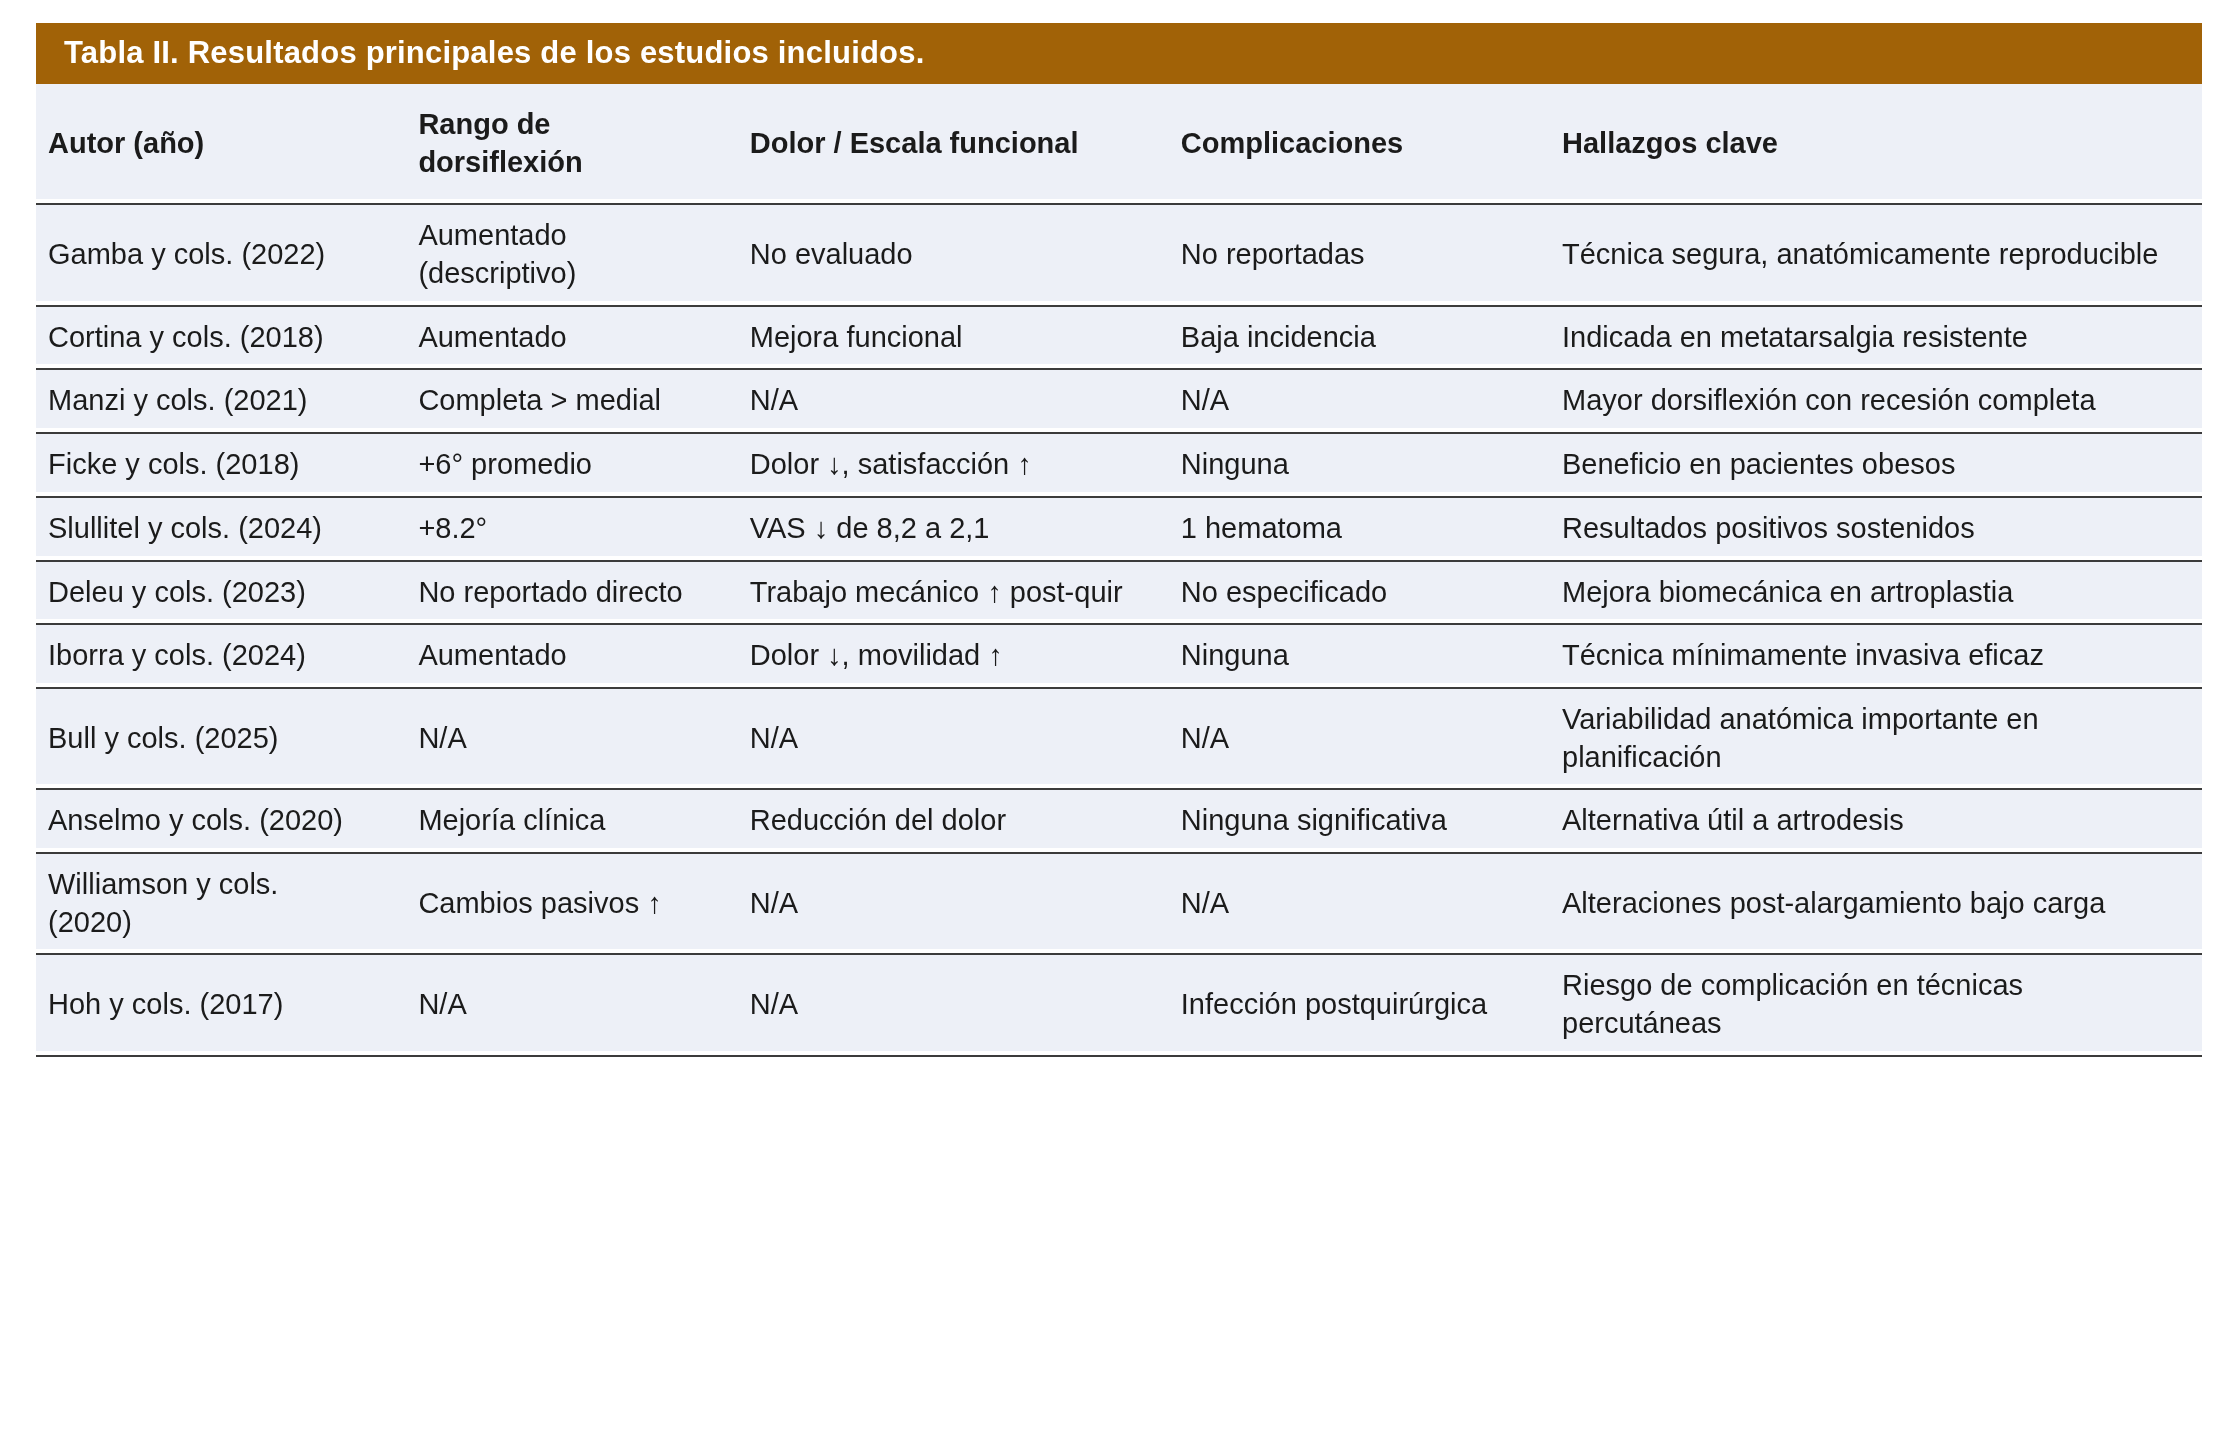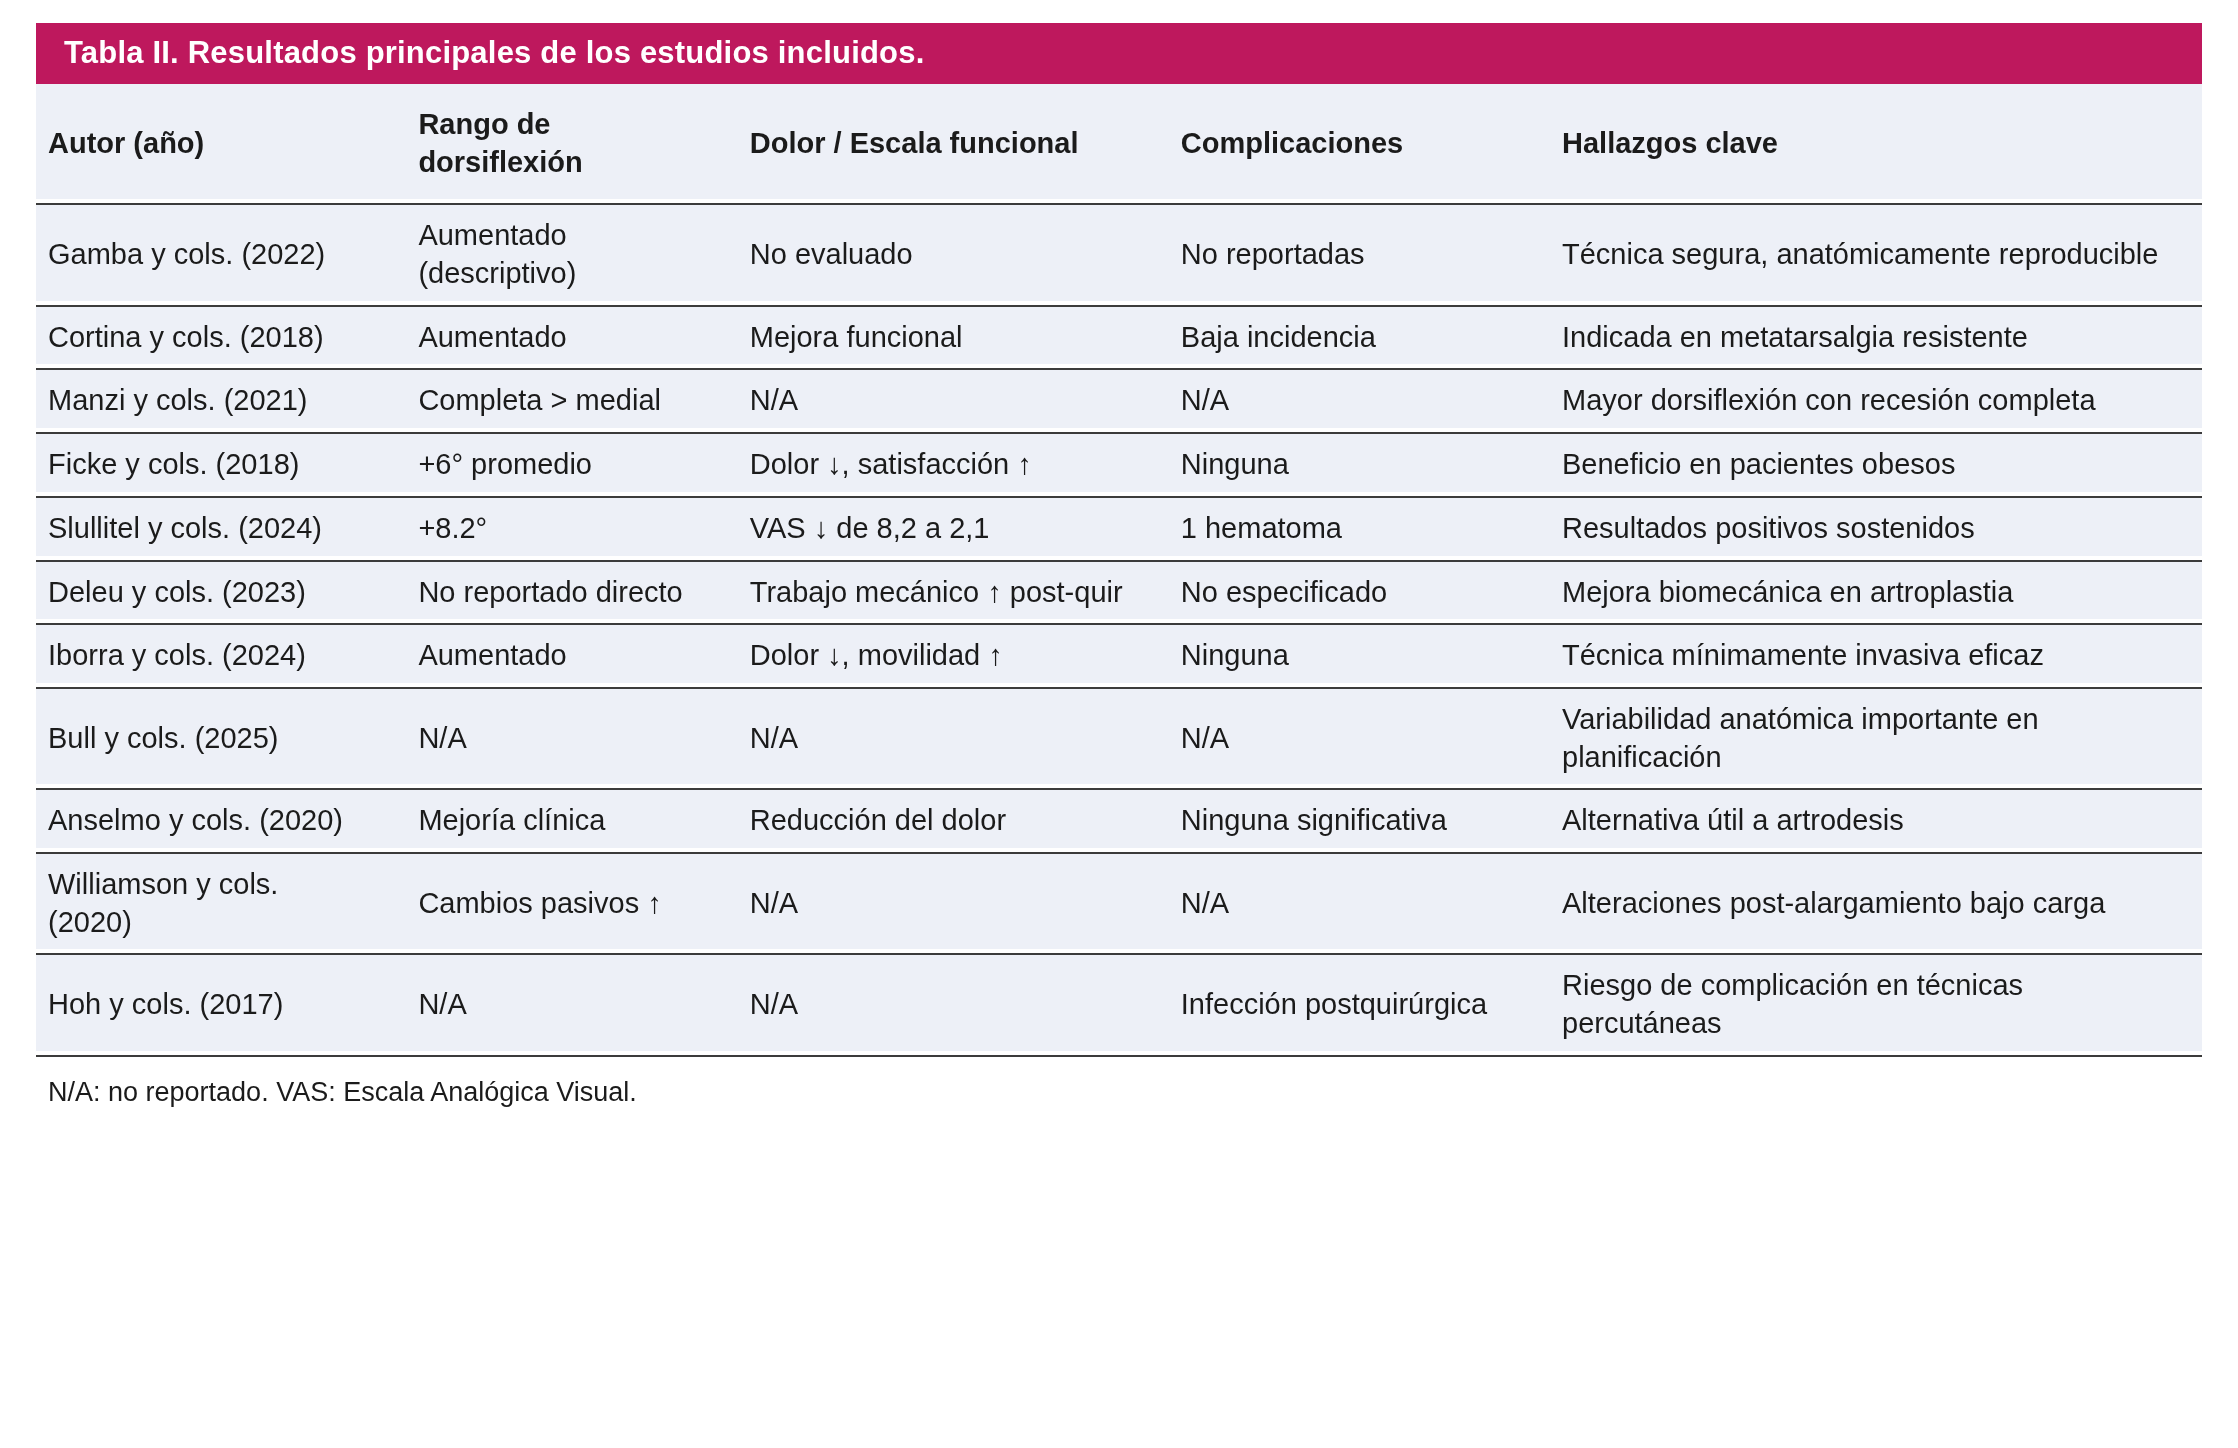--- a/index.html
+++ b/index.html
@@ -18,21 +18,21 @@
     border-collapse: collapse;
     table-layout: fixed;
   }
   col.c1 { width: 17.1%; }
   col.c2 { width: 15.3%; }
   col.c3 { width: 19.9%; }
   col.c4 { width: 17.6%; }
   col.c5 { width: 30.1%; }
 
   th.title-cell {
-    background: #be185d;
+    background: #a16207;
     color: #ffffff;
     text-align: left;
     font-size: 31px;
     font-weight: 700;
     letter-spacing: 0.2px;
     padding: 12px 28px 13px 28px;
   }
   th.col {
     background: #edf0f7;
     text-align: left;
@@ -163,14 +163,13 @@
         </tr>
         <tr>
           <td class="cell">Hoh y cols. (2017)</td>
           <td class="cell">N/A</td>
           <td class="cell">N/A</td>
           <td class="cell">Infección postquirúrgica</td>
           <td class="cell">Riesgo de complicación en técnicas percutáneas</td>
         </tr>
       </tbody>
   </table>
-  <div class="footnote">N/A: no reportado. VAS: Escala Analógica Visual.</div>
 </div>
 
 </body></html>

